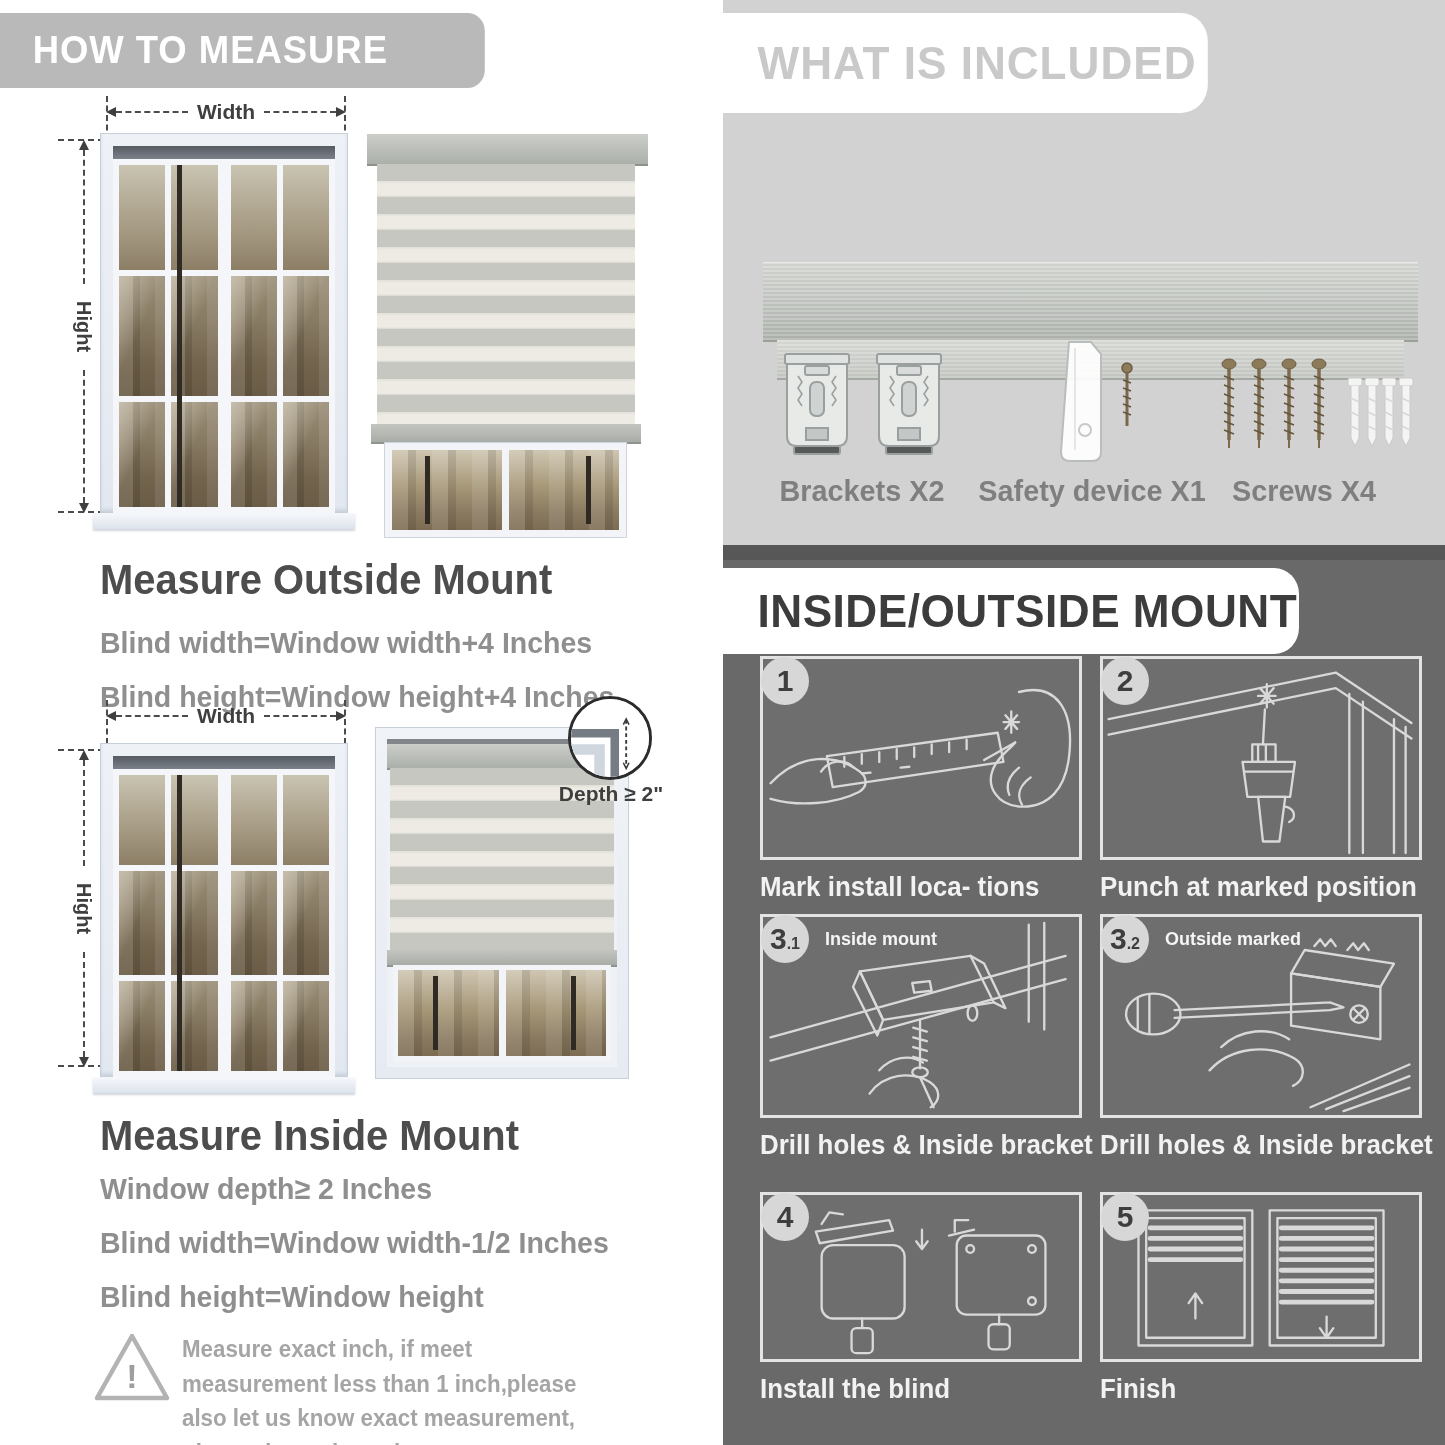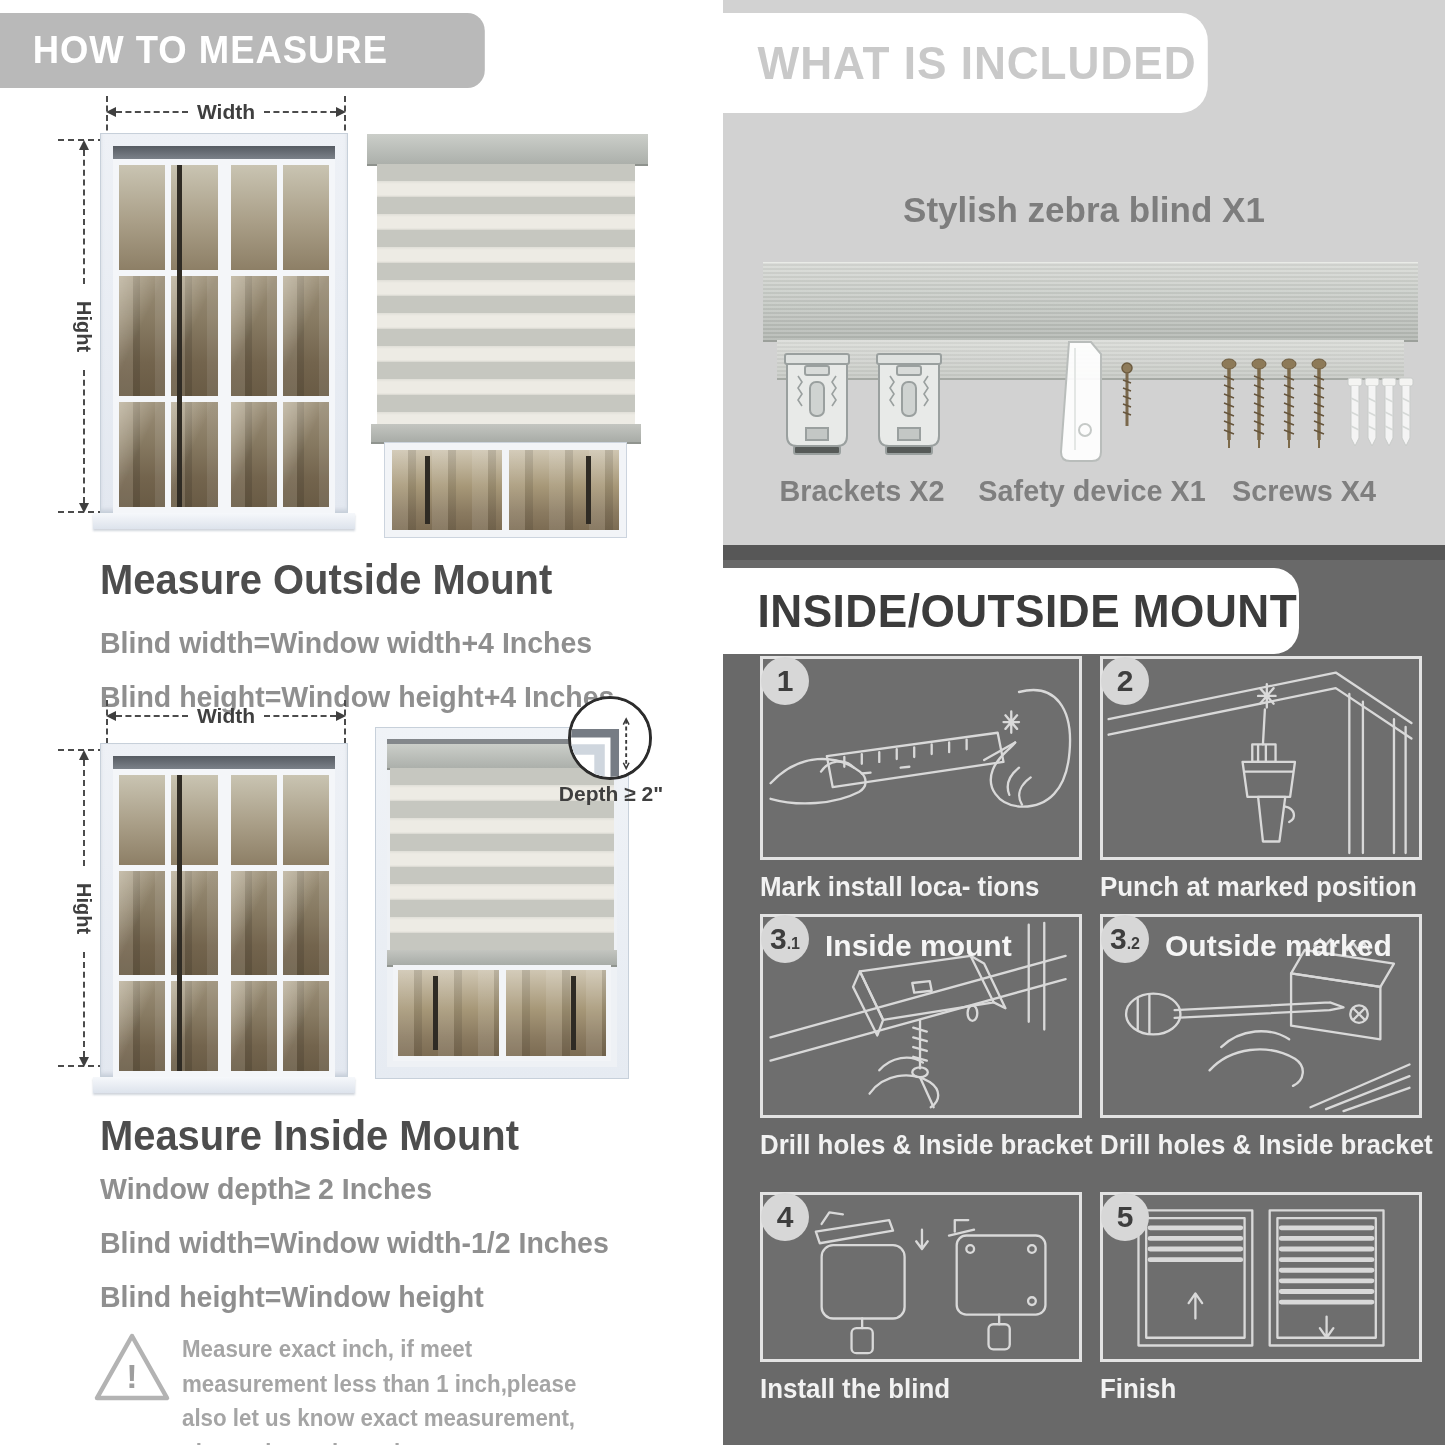--- a/index.html
+++ b/index.html
@@ -101,21 +101,21 @@
     line-height:86px; padding-left:36px; letter-spacing:.5px;
     transform:scaleX(.96); transform-origin:left; white-space:nowrap; }
 
   .panel { position:absolute; width:322px; border:3px solid #e3e3e3; background:#6e6e6e; }
   .p204 { height:204px; } .p170 { height:170px; }
   .badge { position:absolute; left:-2px; top:-2px; width:48px; height:48px; border-radius:50%;
     background:#d7d7d7; color:#3e3e3e; display:flex; align-items:center; justify-content:center;
     font-weight:700; }
   .bnum { font-size:30px; }
   .bsub { font-size:16px; margin-top:10px; }
-  .plabel { position:absolute; left:62px; top:12px; color:#f5f5f5; font-size:30px; font-weight:700; }
+  .plabel { position:absolute; left:62px; top:12px; color:#f5f5f5; font-size:18px; font-weight:700; }
   .pcap { position:absolute; color:#f2f2f2; font-size:27px; font-weight:700;
     transform:scaleX(.96); transform-origin:left; white-space:nowrap; }
   .lineart { position:absolute; inset:0; width:100%; height:100%; }
 </style>
 </head>
 <body>
 
 <div class="abs banner-gray">HOW TO MEASURE</div>
 
 <div class="abs vtick" style="left:106px;top:96px"></div>
@@ -272,21 +272,20 @@
 <svg class="abs" style="left:92px;top:1330px" width="80" height="76" viewBox="0 0 80 76">
   <path d="M40,6 L75,68 L5,68 Z" fill="none" stroke="#b3b3b3" stroke-width="4.5" stroke-linejoin="round"></path>
   <text x="40" y="58" text-anchor="middle" font-size="34" font-weight="bold" fill="#9e9e9e" font-family="Liberation Sans, sans-serif">!</text>
 </svg>
 <div class="abs warn-text" style="left:182px;top:1332px;width:450px">Measure exact inch, if meet measurement less than 1 inch,please also let us know exact measurement, please do not leave it</div>
 
 <div class="abs right-col">
 
   <div class="abs sec-included">
     <div class="abs banner-white">WHAT IS INCLUDED</div>
-    <div class="abs prod-title">Stylish zebra blind X1</div>
     <div class="abs hr-main"></div>
     <div class="abs hr-sub"></div>
 
     <svg class="abs" style="left:58px;top:348px" width="165" height="122" viewBox="0 0 165 122">
       <g stroke="#9aa09f" stroke-width="2" fill="#e8eae8">
         <g>
           <rect x="4" y="6" width="64" height="10" rx="2" fill="#dfe2e0"></rect>
           <path d="M6,16 h60 v72 q0,10 -10,10 h-40 q-10,0 -10,-10 z"></path>
           <rect x="24" y="18" width="24" height="9" rx="2" fill="#d8dbd9"></rect>
           <rect x="29" y="34" width="14" height="34" rx="6" fill="#cfd3d1"></rect>

